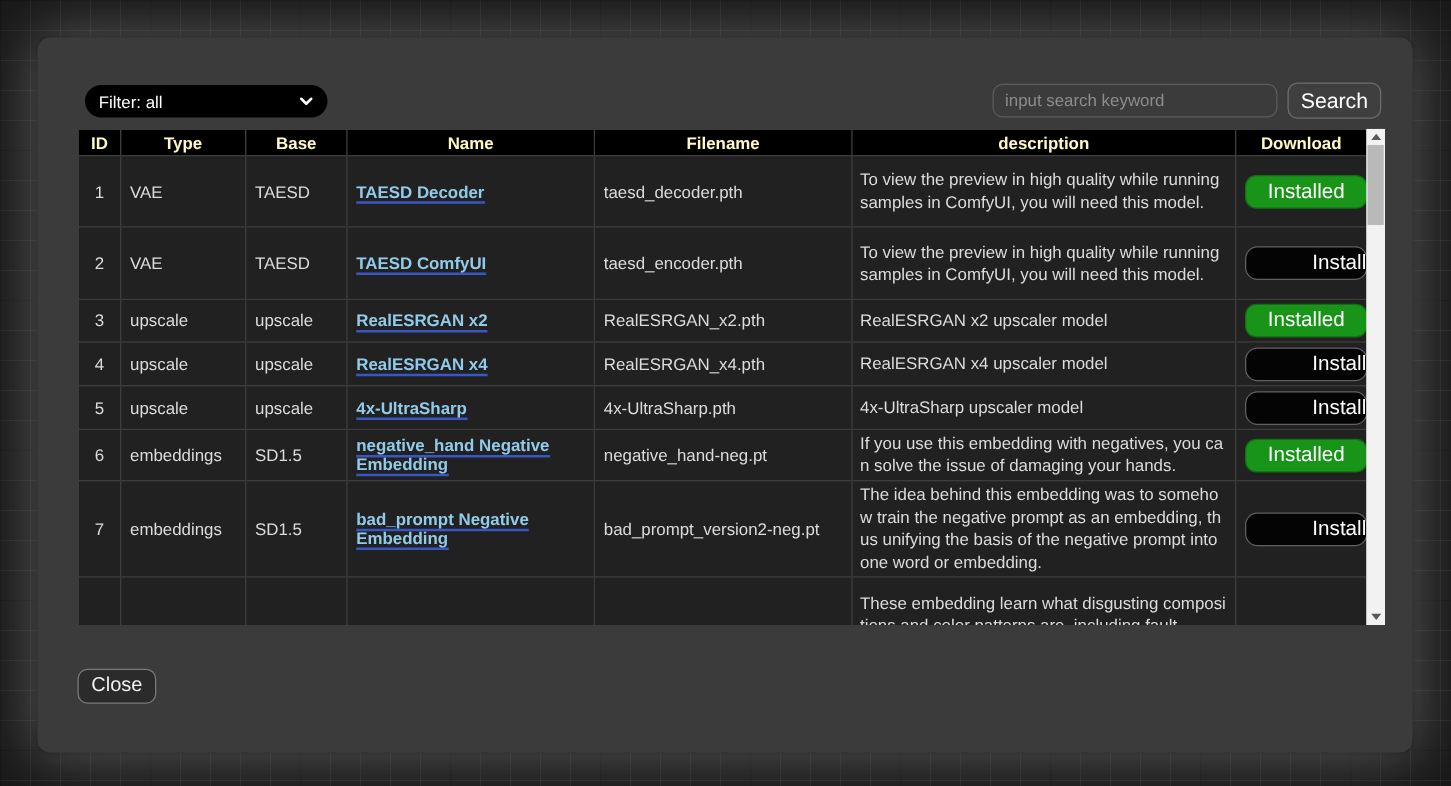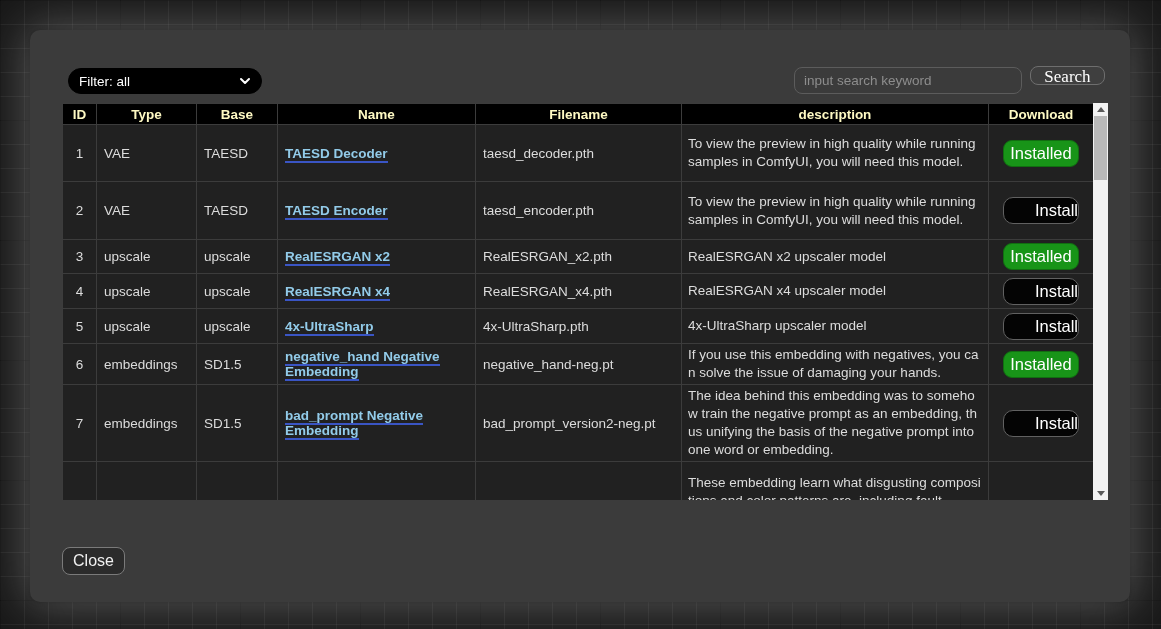--- a/index.html
+++ b/index.html
@@ -28,53 +28,53 @@
   .filter-select .chev { margin-left:auto; display:flex; }
   
   .search-input {
     position:absolute; left:764px; top:37px; width:228px; height:27px;
     background:#3b3b3b; border:1px solid #5c5c5c; border-radius:8px;
     color:#ccc; font-size:13.5px; padding:0 9px; outline:none;
     font-family:"Liberation Sans", sans-serif;
   }
   .search-input::placeholder { color:#8d8d8d; }
   .search-btn {
-    position:absolute; left:1000px; top:36px; width:75px; height:19px;
+    position:absolute; left:1000px; top:36px; width:75px; height:29px;
     background:#3f3f3f; border:1px solid #6e6e6e; border-radius:8px;
-    color:#fff; font-size:17px; font-family:Liberation Serif, serif; cursor:pointer;
+    color:#fff; font-size:17px; font-family:Liberation Sans, sans-serif; cursor:pointer;
   }
   
   .table-wrap {
     position:absolute; left:32px; top:73px; width:1046px; height:397px;
     overflow:hidden;
   }
   table { border-collapse:collapse; width:1031px; table-layout:fixed; }
   th, td { border:1px solid #3c3c3c; font-size:13.5px; }
   th { background:#000; color:#fef9c3; height:21px; font-weight:bold; text-align:center; padding:1px 4px; }
   td { background:#212121; color:#dcdcdc; padding:2px 7px; vertical-align:middle; }
   td.c-id, td.c-download { text-align:center; }
   td.c-desc { word-break:break-all; line-height:18px; padding:2px 6px; }
   a.model-link {
     color:#92cbe9; font-weight:bold; text-decoration:none;
     border-bottom:2px solid #3a55c4; cursor:pointer;
   }
-  .btn { width:76px; height:27px; border-radius:10px; color:#fff; font-size:16.5px;
+  .btn { width:98px; height:27px; border-radius:10px; color:#fff; font-size:16.5px;
          font-family:"Liberation Sans", sans-serif; cursor:pointer; }
   .btn-install { background:#040404; border:1px solid #616161;text-align:right; }
   .btn-installed { background:#189418; border:1px solid #116e11; border-radius:9px; }
   
   .sb { position:absolute; right:0; top:0; width:15px; height:397px; background:#f2f2f2; }
   .sb-btn { position:absolute; left:0; width:15px; height:13px; display:flex; align-items:center; justify-content:center; cursor:pointer; }
   .sb-up { top:0; } .sb-down { bottom:0; }
   .tri-up { width:0; height:0; border-left:4px solid transparent; border-right:4px solid transparent; border-bottom:5px solid #5a5a5a; }
   .tri-down { width:0; height:0; border-left:4px solid transparent; border-right:4px solid transparent; border-top:5px solid #5a5a5a; }
   .sb-thumb { position:absolute; left:1px; top:13px; width:13px; height:64px; background:#b9b9b9; cursor:pointer; }
   
   .close-btn {
-    position:absolute; left:32px; top:517px; width:63px; height:28px;
+    position:absolute; left:32px; top:505px; width:63px; height:28px;
     background:#2b2b2b; border:1px solid #7a7a7a; border-radius:8px;
     color:#f0f0f0; font-size:16px; font-family:"Liberation Sans", sans-serif; cursor:pointer;
   }
 </style>
 </head>
 <body>
 
 <div class="dialog">
 
   <div class="filter-select">
@@ -118,21 +118,21 @@
             <td class="c-base">TAESD</td>
             <td class="c-name"><a class="model-link">TAESD Decoder</a></td>
             <td class="c-file">taesd_decoder.pth</td>
             <td class="c-desc">To view the preview in high quality while running samples in ComfyUI, you will need this model.</td>
             <td class="c-download"><button class="btn btn-installed">Installed</button></td>
           </tr>
           <tr style="height: 58px;">
             <td class="c-id">2</td>
             <td class="c-type">VAE</td>
             <td class="c-base">TAESD</td>
-            <td class="c-name"><a class="model-link">TAESD Encoder</a></td>
+            <td class="c-name"><a class="model-link">TAESD ComfyUI</a></td>
             <td class="c-file">taesd_encoder.pth</td>
             <td class="c-desc">To view the preview in high quality while running samples in ComfyUI, you will need this model.</td>
             <td class="c-download"><button class="btn btn-install">Install</button></td>
           </tr>
           <tr style="height: 34px;">
             <td class="c-id">3</td>
             <td class="c-type">upscale</td>
             <td class="c-base">upscale</td>
             <td class="c-name"><a class="model-link">RealESRGAN x2</a></td>
             <td class="c-file">RealESRGAN_x2.pth</td>

